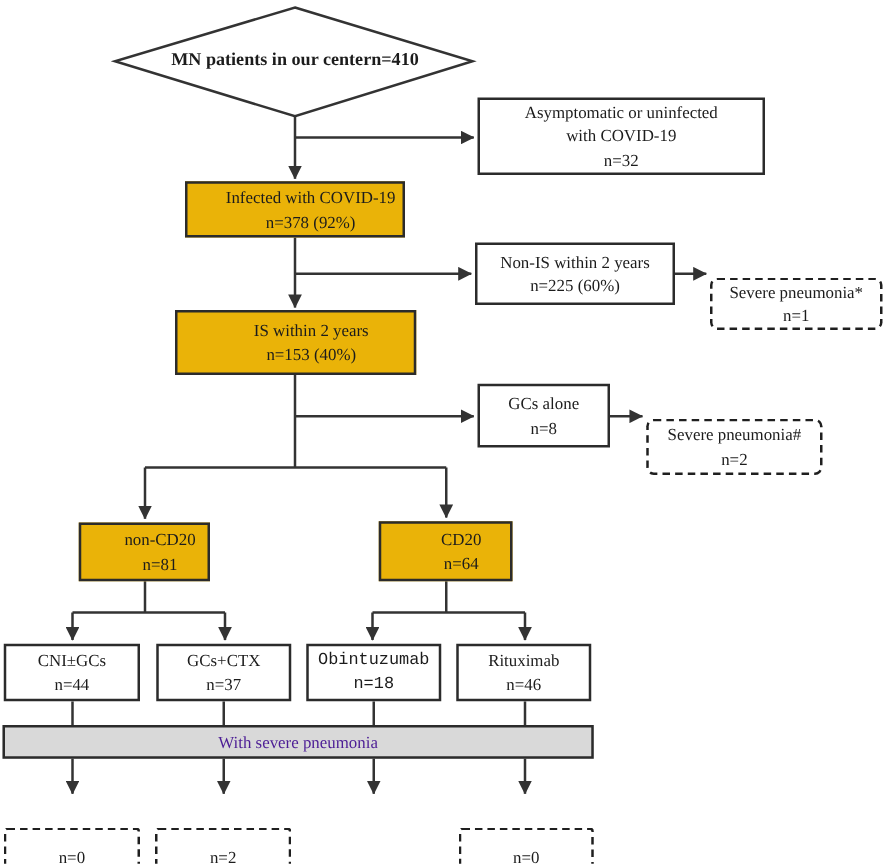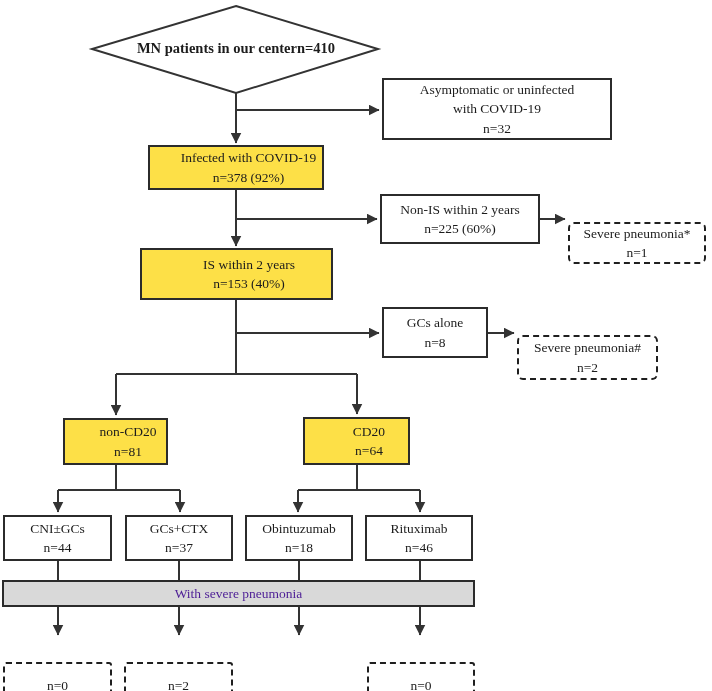--- a/index.html
+++ b/index.html
@@ -9,21 +9,21 @@
     overflow:hidden;
   }
   #canvas{position:absolute;left:0;top:0;width:712px;height:691px;}
   #connector-layer{position:absolute;left:0;top:0;z-index:0;}
   .node{
     position:absolute;box-sizing:border-box;z-index:2;
     border:2px solid #2b2b2b;background:#ffffff;
     display:flex;flex-direction:column;align-items:center;justify-content:center;
     text-align:center;font-size:13.5px;line-height:1.42;color:#1c1c1c;
   }
-  .gray{background:#fde047;padding-left:25px;}
+  .gray{background:#eab308;padding-left:25px;}
   .dashed{border:2px dashed #1f1f1f;border-radius:6px;background:#ffffff;margin-top:24px;}
   .dashed.square{border-radius:3px;}
   .diamond-text{
     position:absolute;z-index:2;display:flex;flex-direction:row;
     align-items:center;justify-content:center;text-align:center;
     font-weight:bold;font-size:14.5px;line-height:1.5;color:#1c1c1c;
     background:transparent;border:none;
   }
   .bar{
     position:absolute;box-sizing:border-box;z-index:2;
@@ -138,21 +138,21 @@
   <div class="node" style="left:3px;top:515px;width:109px;height:46px;">
     <div>CNI±GCs</div>
     <div>n=44</div>
   </div>
 
   <div class="node" style="left:125px;top:515px;width:108px;height:46px;">
     <div>GCs+CTX</div>
     <div>n=37</div>
   </div>
 
-  <div class="node" style="left:245px;top:515px;width:108px;height:46px;">
+  <div class="node" style="left:245px;top:515px;width:108px;height:46px;font-family:Liberation Mono, monospace;">
     <div>Obintuzumab</div>
     <div>n=18</div>
   </div>
 
   <div class="node" style="left:365px;top:515px;width:108px;height:46px;">
     <div>Rituximab</div>
     <div>n=46</div>
   </div>
 
   <div class="bar" style="left:2px;top:580px;width:473px;height:27px;">

